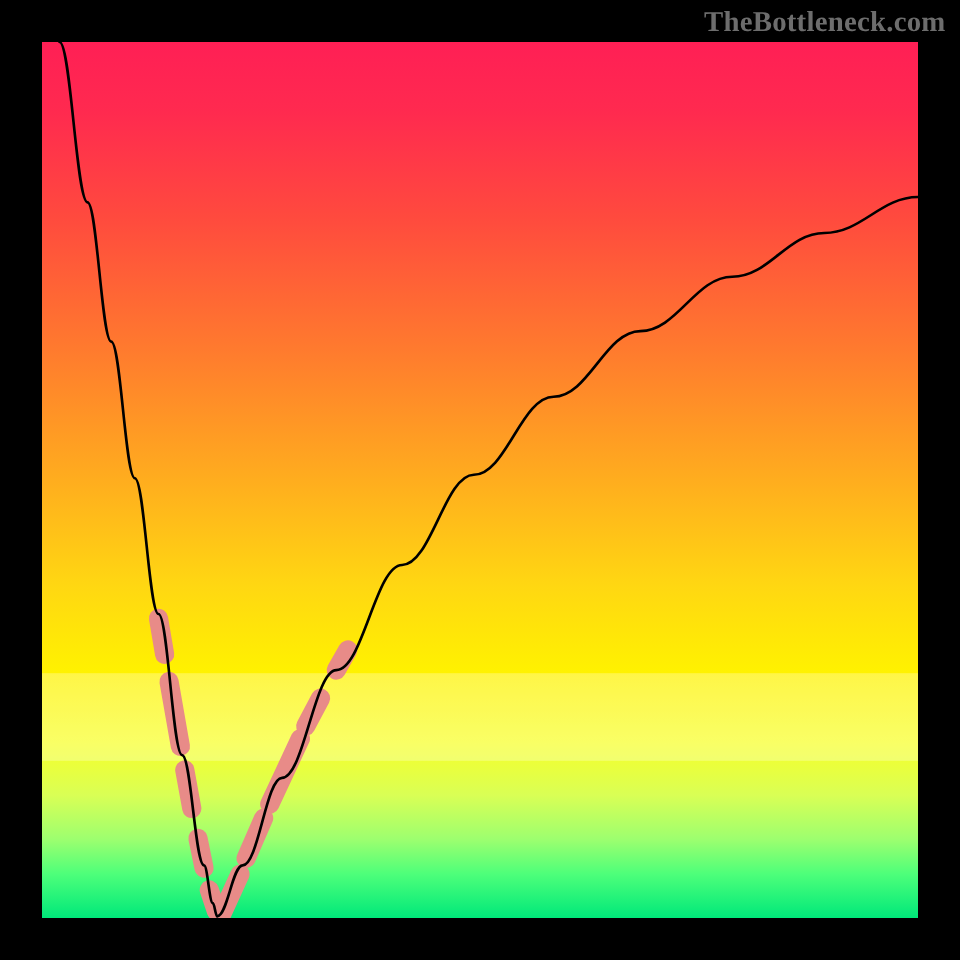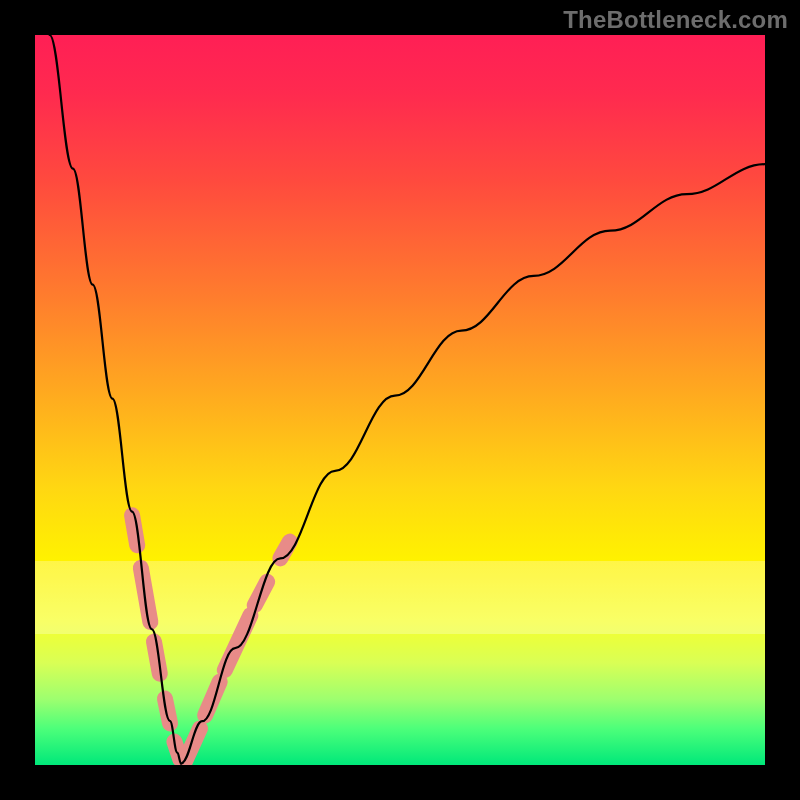--- a/index.html
+++ b/index.html
@@ -55,21 +55,21 @@
   .curve {
     fill: none;
     stroke: #000;
     stroke-width: 2.2;
     stroke-linecap: round;
   }
   .watermark {
     position: absolute;
     top: 6px;
     right: 12px;
-    font-family: Liberation Sans, sans-serif;
+    font-family: Liberation Serif, serif;
     font-size: 24px;
     font-weight: 600;
     color: #6d6d6d;
     letter-spacing: 0.2px;
   }
 </style>
 </head>
 <body>
 
 <div class="frame">

